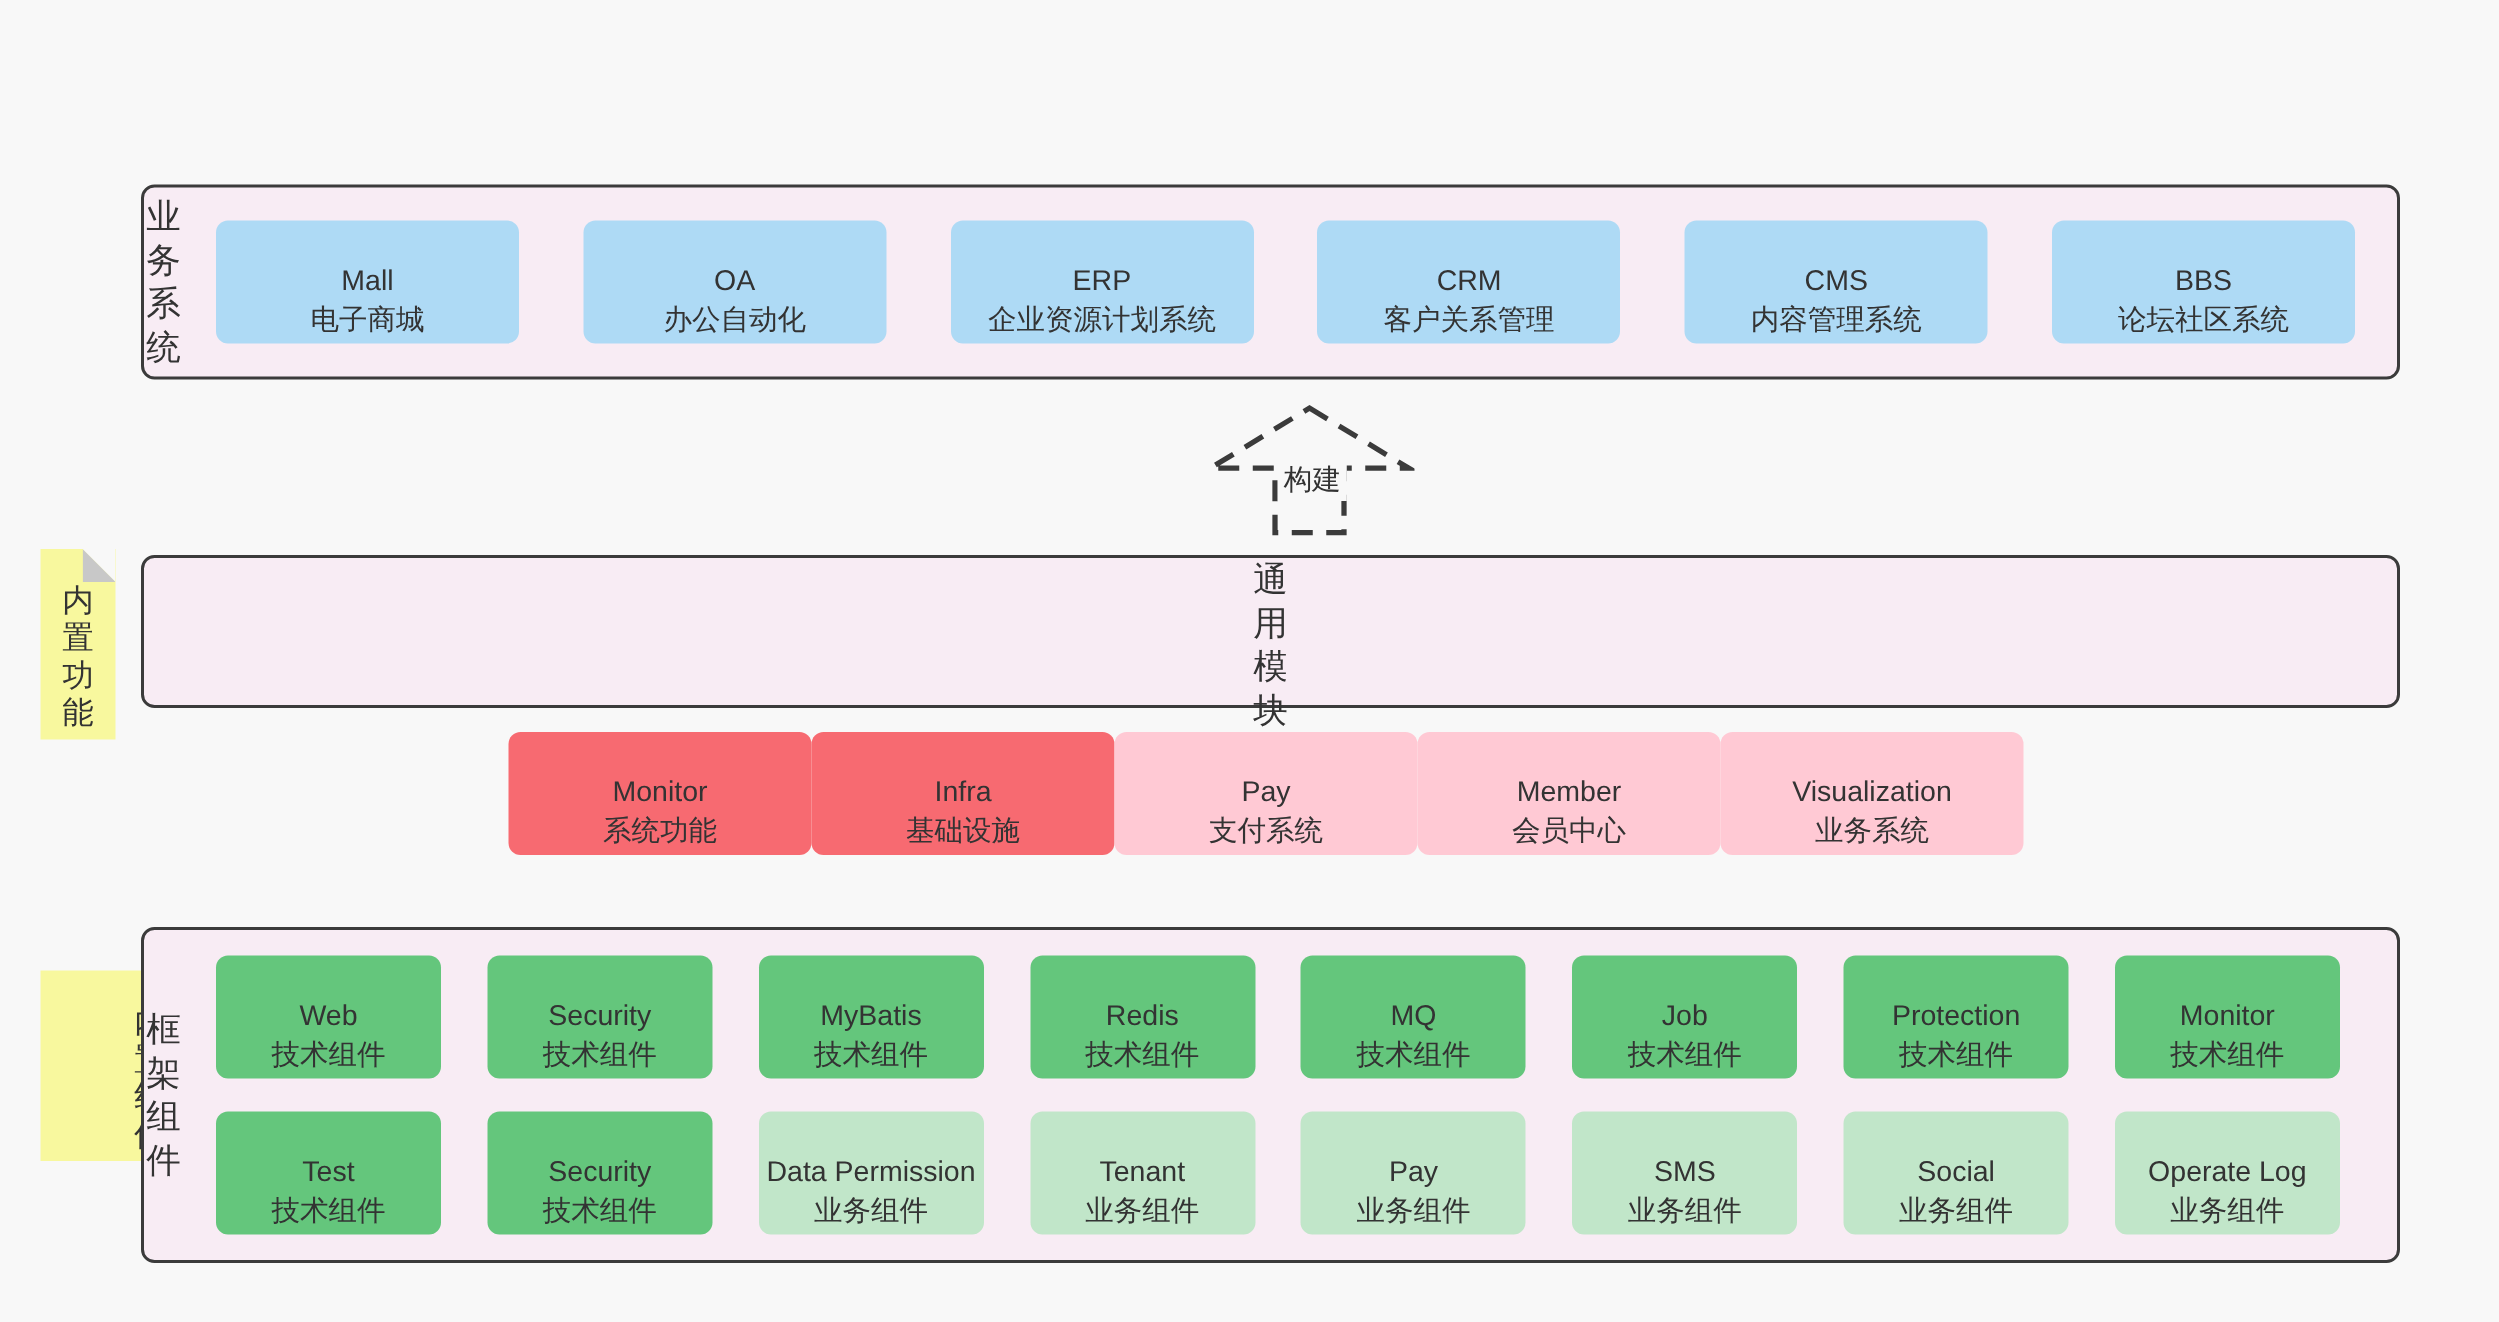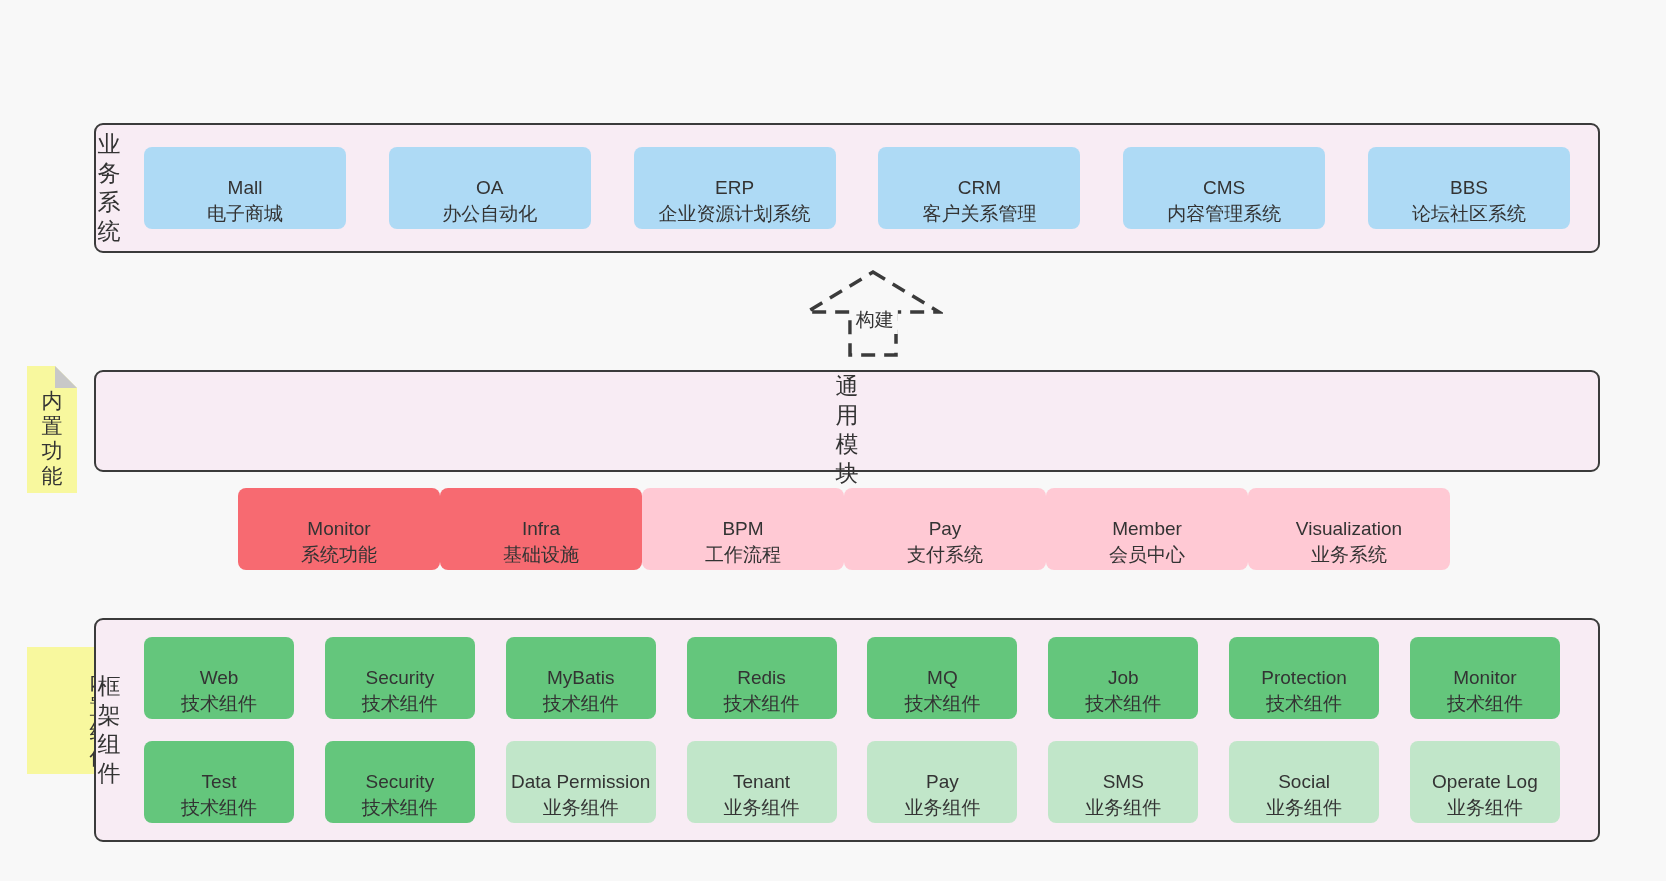--- a/index.html
+++ b/index.html
@@ -120,24 +120,20 @@
     <div class="boxes">
       <div class="box red">
         <div>Monitor</div>
         <div>系统功能</div>
       </div>
       <div class="box red">
         <div>Infra</div>
         <div>基础设施</div>
       </div>
       <div class="box pink">
-        <div>BPM</div>
-        <div>工作流程</div>
-      </div>
-      <div class="box pink">
         <div>Pay</div>
         <div>支付系统</div>
       </div>
       <div class="box pink">
         <div>Member</div>
         <div>会员中心</div>
       </div>
       <div class="box pink">
         <div>Visualization</div>
         <div>业务系统</div>

